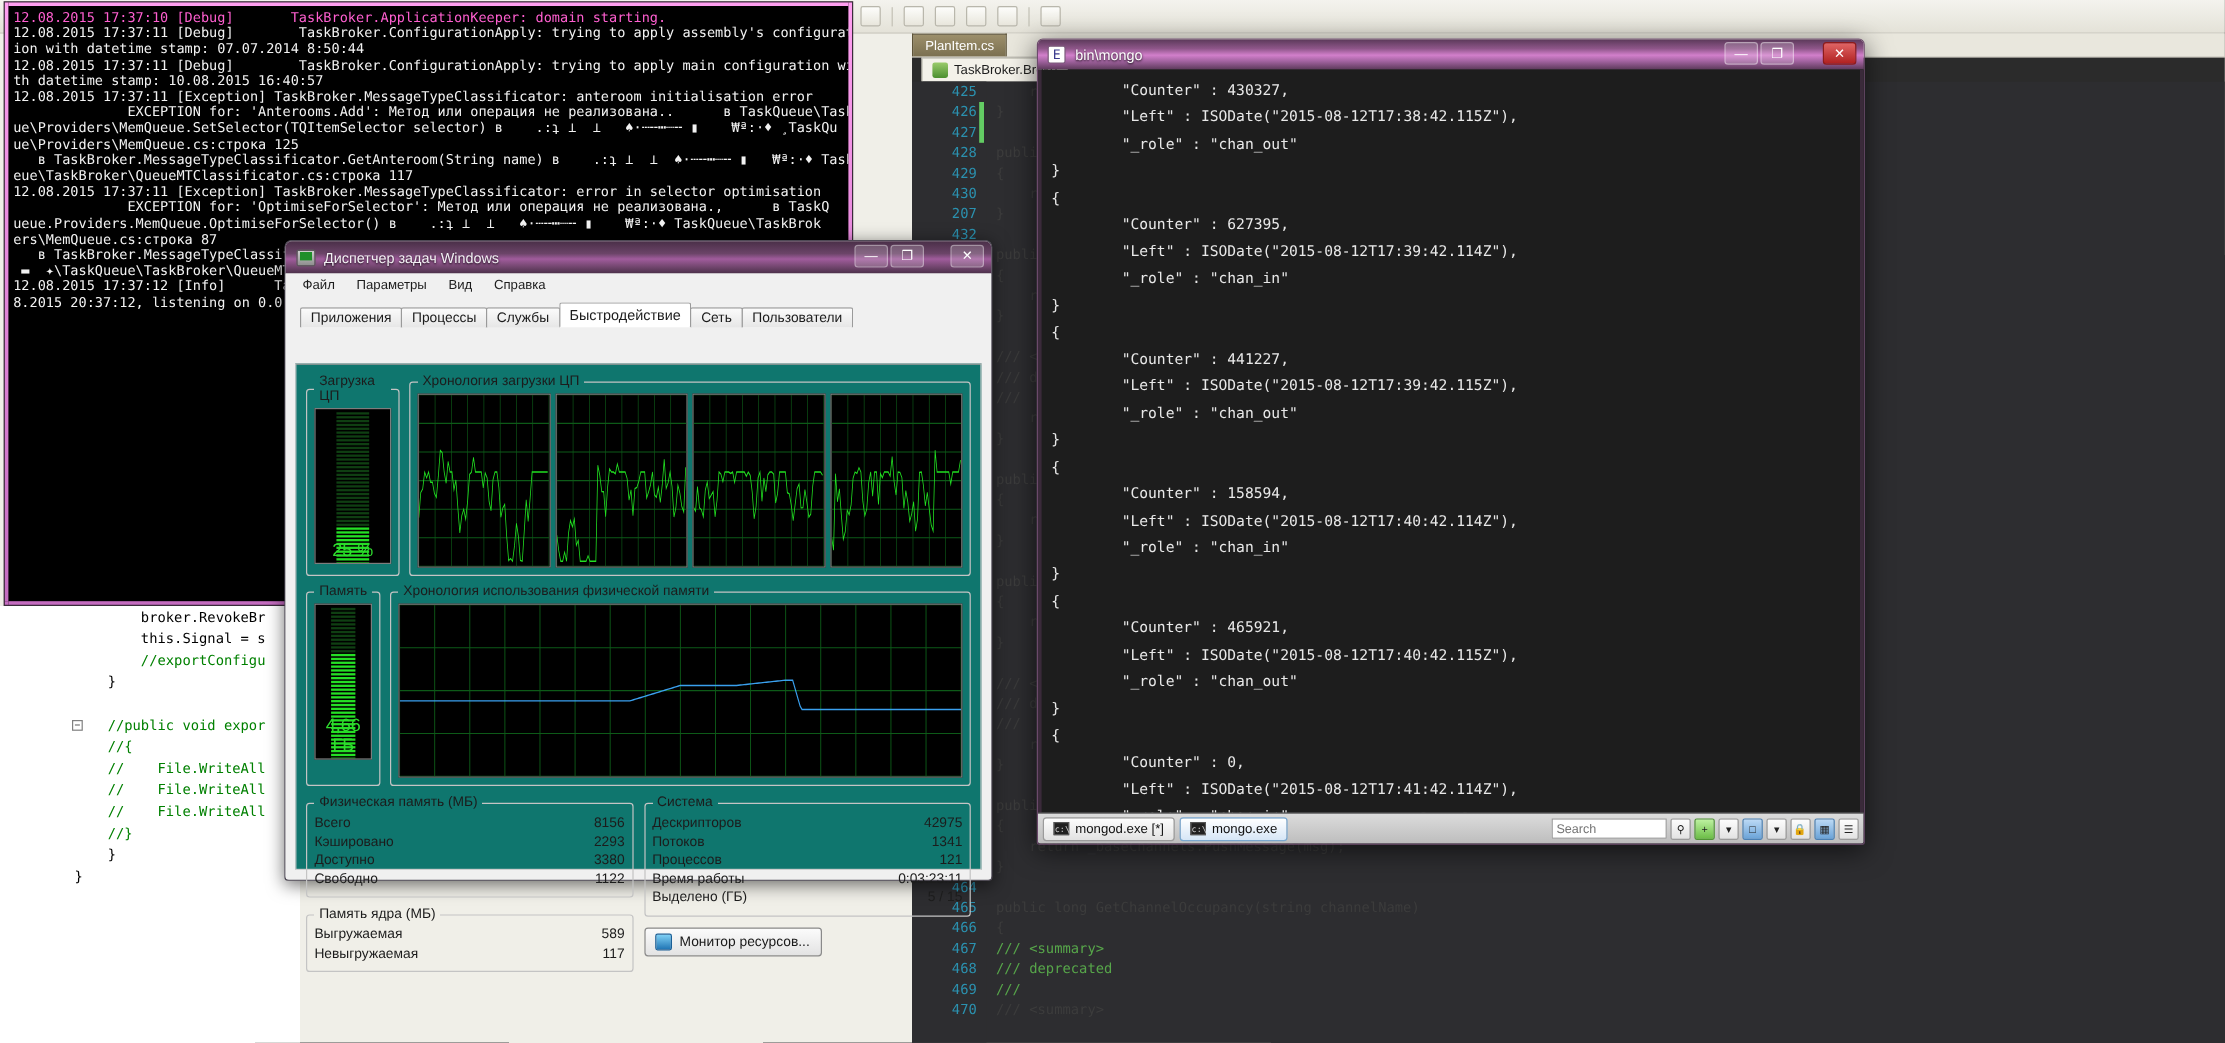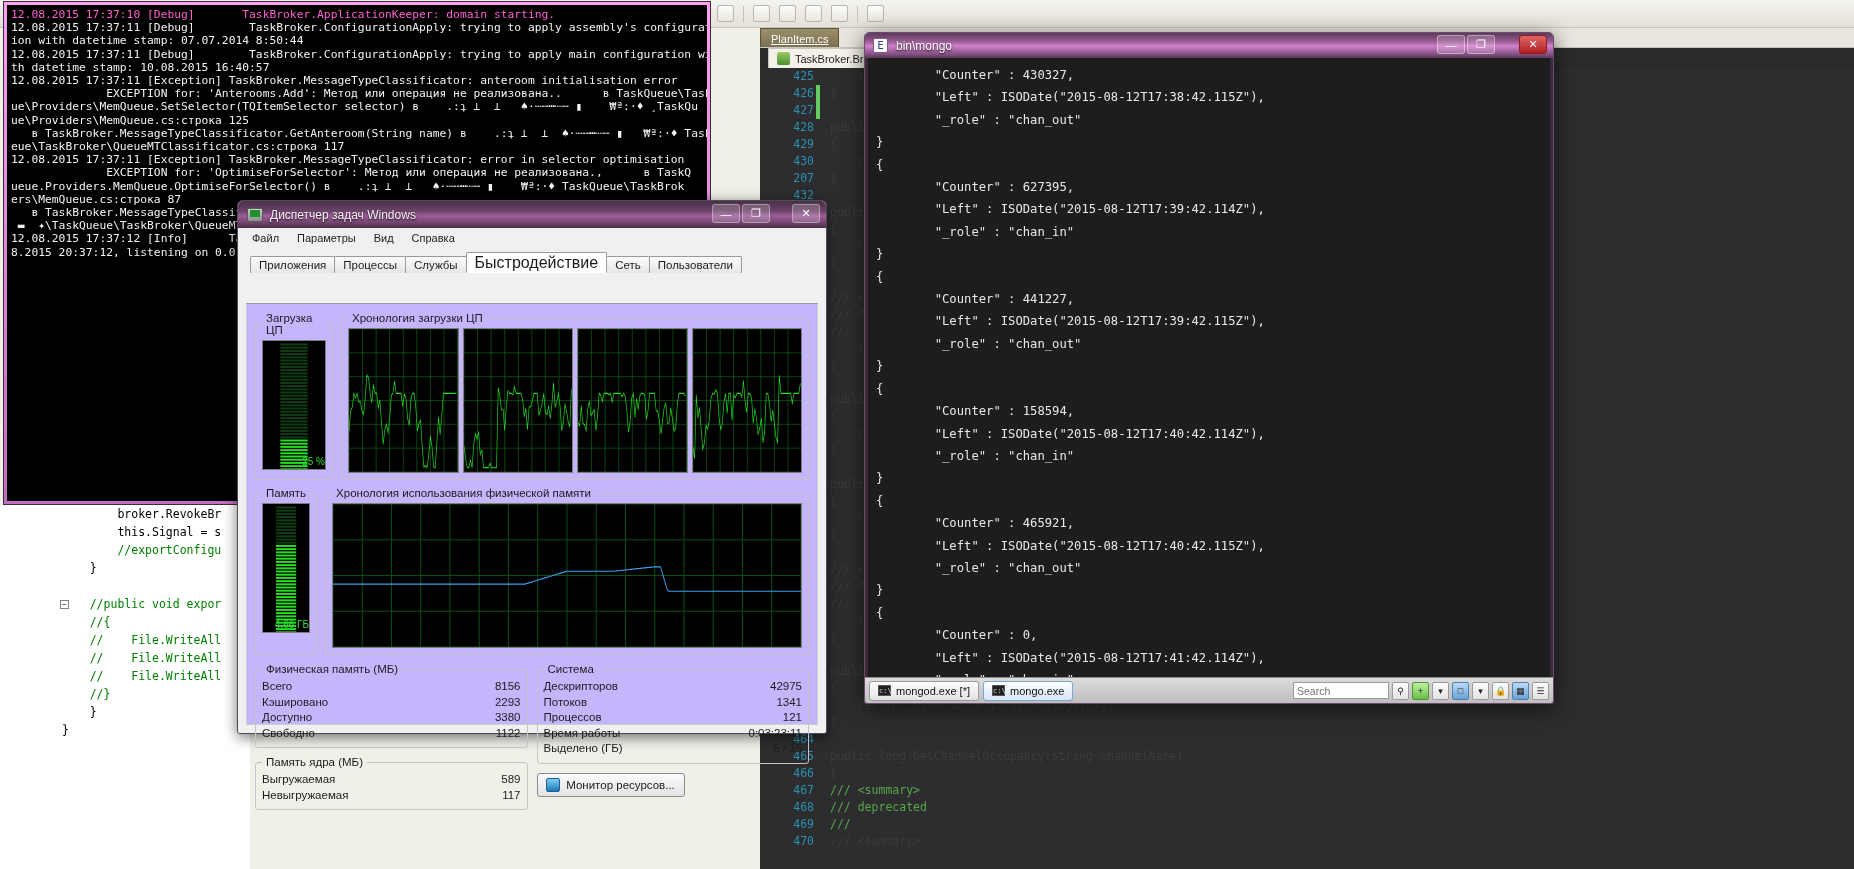--- a/index.html
+++ b/index.html
@@ -22,21 +22,21 @@
   .tb-text { font-size:11px; color:#303030; }
 
   #vs-tabstrip {
     position:absolute; left:760px; top:28px; width:1094px; height:20px;
     background:#e9e7dd; border-bottom:1px solid #c8c6bb;
     display:flex; align-items:flex-end; font-size:11px;
   }
   .vs-tab {
     height:19px; padding:2px 10px 0 10px; background:linear-gradient(#8a7d5a,#6f6445);
     color:#fff; margin-right:2px; border:1px solid #5d5338; border-bottom:none;
-    display:flex; align-items:center;text-decoration:underline;
+    display:flex; align-items:center;
   }
   .vs-tab.active { background:linear-gradient(#9c8f6b,#7b7050); }
   #vs-docwell {
     position:absolute; left:760px; top:48px; width:1094px; height:821px; background:#2b2b2b;
   }
   #vs-subtab {
     position:absolute; left:768px; top:48px; height:20px; padding:0 8px;
     background:#f3f1e9; border:1px solid #c8c6bb; border-bottom:none;
     display:flex; align-items:center; gap:5px; font-size:11px; color:#1d1d1d;
   }
@@ -109,23 +109,23 @@
   #tm-body { position:absolute; left:0; right:0; top:27px; bottom:0; background:#f0f0f0;
              border-radius:0 0 3px 3px; padding:0 8px 8px 8px; }
   #tm-menu { height:20px; display:flex; align-items:center; gap:18px; padding-left:6px;
              font-size:11px; color:#1c1c1c; }
   #tm-tabs { display:flex; align-items:flex-end; height:21px; margin-top:4px; padding-left:4px; }
   .tm-tab {
     height:17px; padding:0 8px; font-size:11.5px; color:#1c1c1c;
     background:linear-gradient(#fbfbfb,#e6e6e6); border:1px solid #9a9a9a; border-bottom:none;
     display:flex; align-items:center; border-radius:2px 2px 0 0; margin-right:-1px;
   }
-  .tm-tab.active { height:21px; background:#fff; border-bottom:1px solid #fff; font-size:16px; z-index:2; }
+  .tm-tab.active { height:21px; background:#fff; border-bottom:1px solid #fff; font-size:12px; z-index:2; }
   #tm-page { position:absolute; left:8px; right:8px; top:75px; bottom:8px;
-             background:#c4b5fd; border:1px solid #cfcfcf; border-top-color:#9a9a9a; padding:8px; }
+             background:#0f766e; border:1px solid #cfcfcf; border-top-color:#9a9a9a; padding:8px; }
 
   fieldset.gb { border:1px solid #c4c4c4; border-radius:3px; margin:0; padding:4px 6px 6px 6px; }
   fieldset.gb > legend { font-size:11.5px; color:#1c1c1c; padding:0 4px; }
   .graph { background:#000; border:1px solid #7d7d7d; position:relative; overflow:hidden; }
 
   #cpu-row { display:flex; gap:8px; }
   #cpu-usage-box { width:78px; }
   #cpu-hist-box { flex:1; }
   #mem-row { display:flex; gap:8px; margin-top:7px; }
   #mem-usage-box { width:56px; }
@@ -133,21 +133,21 @@
   #stats-row { display:flex; gap:9px; margin-top:8px; }
   .statcol { font-size:11.5px; color:#1c1c1c; }
   .statline { display:flex; justify-content:space-between; line-height:15.5px; }
   .statline .k { padding-right:14px; }
   #tm-resbtn {
     margin-top:9px; height:24px; width:148px; border:1px solid #8a8a8a; border-radius:3px;
     background:linear-gradient(#fbfbfb,#e3e3e3); font-size:11.5px; color:#1a1a1a;
     display:flex; align-items:center; justify-content:center; gap:6px;
   }
   #tm-resbtn .ic { width:14px; height:14px; background:linear-gradient(#7fd0f5,#2176b5); border:1px solid #1a5f96; border-radius:2px; }
-  .cpu-bar-label { position:absolute; left:0; right:0; bottom:2px; text-align:right; color:#2fdd2f; font-size:10px;
+  .cpu-bar-label { position:absolute; left:0; right:0; bottom:2px; text-align:center; color:#2fdd2f; font-size:15px;
                    font-family:"Liberation Sans", sans-serif; }
 
   
   #mongo-win {
     position:absolute; left:864px; top:32px; width:690px; height:672px;
     border:1px solid #6b4a6b; border-radius:5px 5px 2px 2px;
     box-shadow:0 5px 22px rgba(0,0,0,.6);
   }
   #mongo-title {
     height:25px; border-radius:4px 4px 0 0; display:flex; align-items:center; position:relative;

